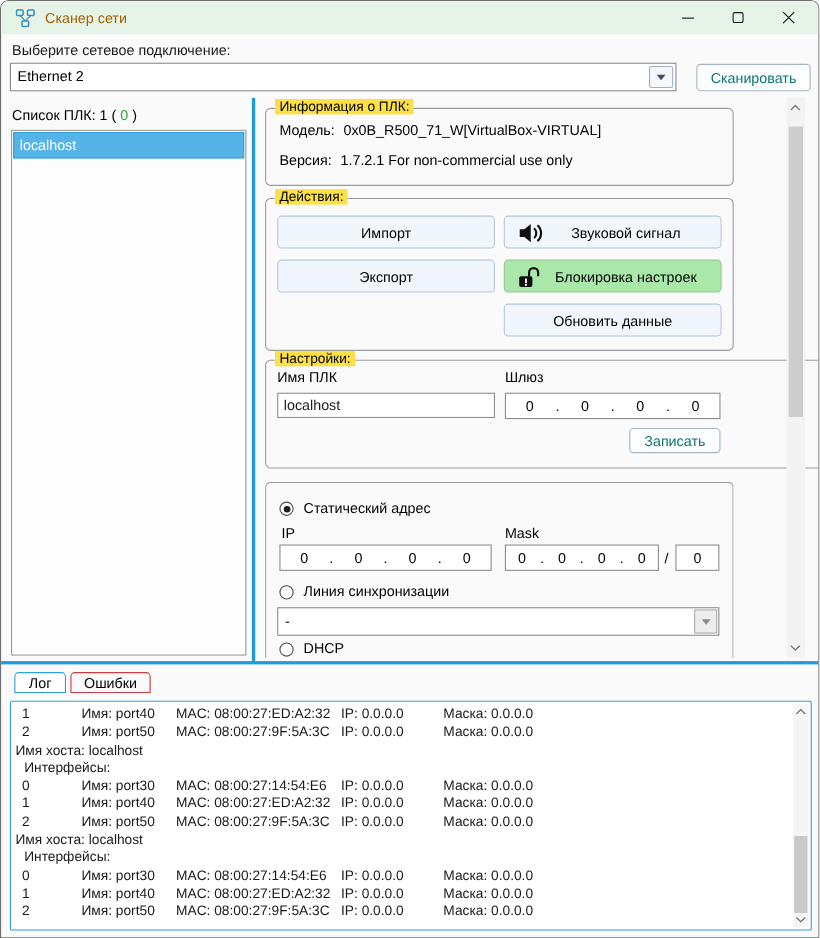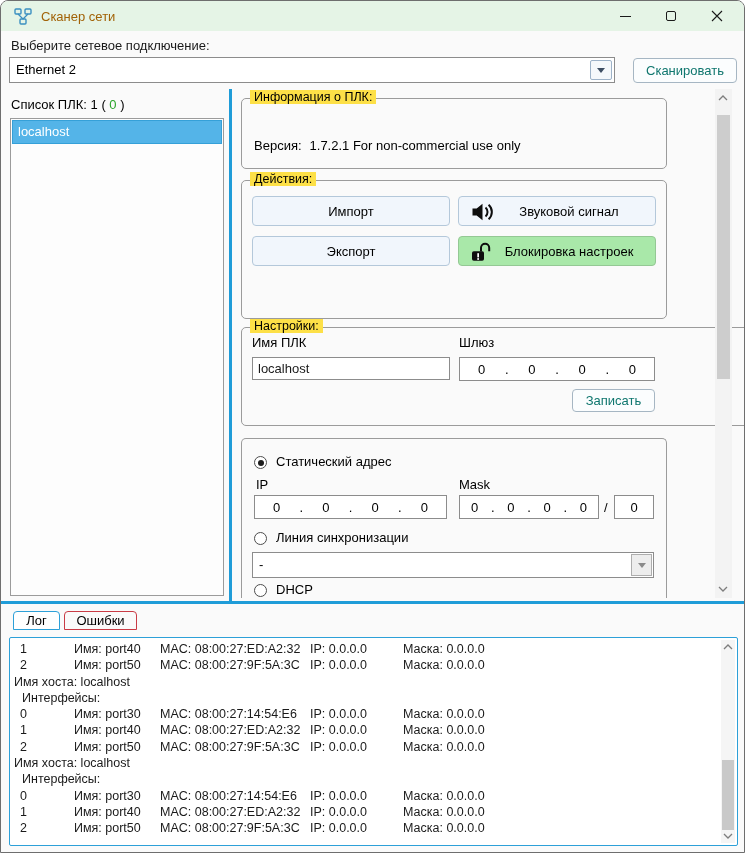--- a/index.html
+++ b/index.html
@@ -136,20 +136,23 @@
   <div class="plc-label"><span>Список ПЛК: 1 ( </span><span class="plc-count">0</span><span> )</span></div>
   <div class="listbox">
     <div class="list-item">localhost</div>
   </div>
 
   <div class="vsplit"></div>
   <div class="hsplit"></div>
 
   <div class="group g-info">
     <span class="legend">Информация о ПЛК:</span>
+    <div class="info-row" style="top:12px;">
+      <span>Модель:</span><span class="info-val">0x0B_R500_71_W[VirtualBox-VIRTUAL]</span>
+    </div>
     <div class="info-row" style="top:39px;">
       <span>Версия:</span><span class="info-val">1.7.2.1 For non-commercial use only</span>
     </div>
   </div>
 
   <div class="group g-act">
     <span class="legend">Действия:</span>
     <div class="act-btn" style="left:10px; top:15px;">Импорт</div>
     <div class="act-btn" style="left:10px; top:55px;">Экспорт</div>
     <div class="act-btn" style="left:216px; top:15px;">
@@ -162,20 +165,21 @@
     </div>
     <div class="act-btn act-green" style="left:216px; top:55px;">
       <svg class="btn-ico" width="22" height="22" viewBox="0 0 22 22">
         <path d="M11 10.5 V6.8 a4.1 4.1 0 0 1 8.2 0 v3.4" fill="none" stroke="#0e0e0e" stroke-width="2"></path>
         <rect x="2" y="10.2" width="12" height="9.6" rx="1.8" fill="#0e0e0e"></rect>
         <rect x="7.3" y="12.2" width="1.7" height="4.2" fill="#fff"></rect>
         <circle cx="8.15" cy="18" r="1" fill="#fff"></circle>
       </svg>
       <span style="padding-left:24px;">Блокировка настроек</span>
     </div>
+    <div class="act-btn" style="left:216px; top:95px;">Обновить данные</div>
   </div>
 
   <div class="group g-set">
     <span class="legend">Настройки:</span>
     <div class="fld-label" style="left:10px; top:7px;">Имя ПЛК</div>
     <div class="fld-label" style="left:217px; top:7px;">Шлюз</div>
     <input class="text-input" style="left: 10px; top: 29px; width: 198px;" value="localhost">
     <div class="ip-box" style="left:217px; top:29px; width:196px; padding:0 18px;">
       <span>0</span>
         <span>.</span>

